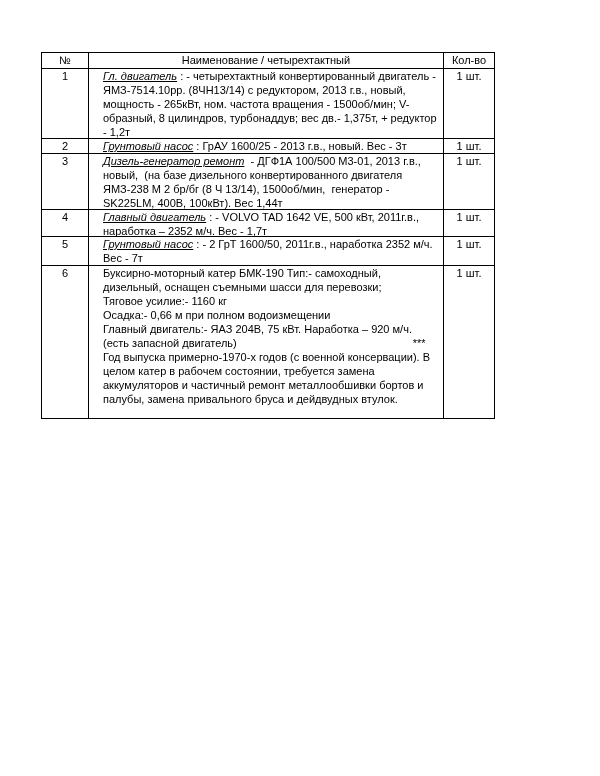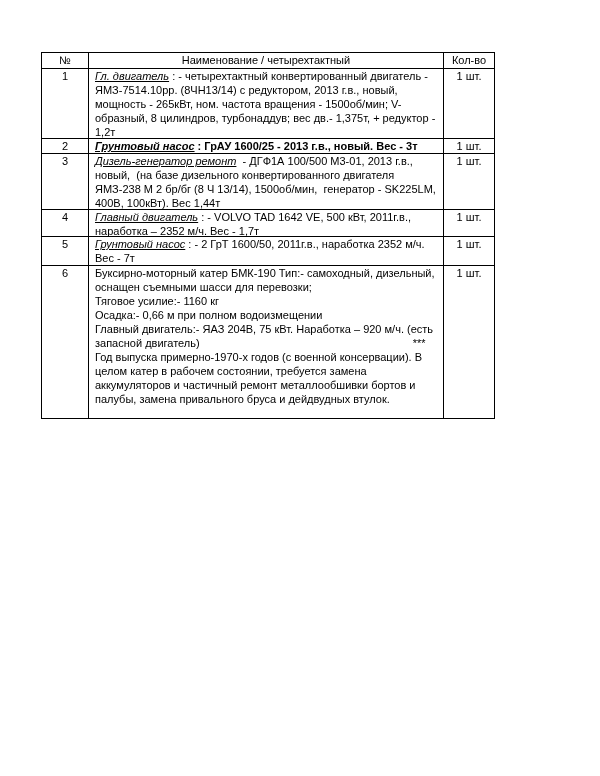--- a/index.html
+++ b/index.html
@@ -44,20 +44,21 @@
     line-height: 14px;
   }
   .desc-wrap {
     overflow: hidden;
     padding: 0 4px 0 6px;
   }
   .para {
     font-size: 11px;
     line-height: 14px;
     white-space: pre-wrap;
+    margin-left: 8px;
   }
   .para.italic { }
   .term {
     font-style: italic;
     text-decoration: underline;
   }
   .stars {
     float: right;
     font-style: italic;
     margin-right: 14px;
@@ -86,21 +87,21 @@
           <td>
             <div class="desc-wrap" style="height: 69px;">
               <div class="para"><span class="term">Гл. двигатель</span> : - четырехтактный конвертированный двигатель - ЯМЗ-7514.10рр. (8ЧН13/14) с редуктором, 2013 г.в., новый, мощность - 265кВт, ном. частота вращения - 1500об/мин; V-образный, 8 цилиндров, турбонаддув; вес дв.- 1,375т, + редуктор - 1,2т</div>
             </div>
           </td>
           <td class="qty-cell">1 шт.</td>
         </tr>
         <tr>
           <td class="num-cell">2</td>
           <td>
-            <div class="desc-wrap" style="height: 14px; font-weight: bold;">
+            <div class="desc-wrap" style="height: 14px;">
               <div class="para"><span class="term">Грунтовый насос</span> : ГрАУ 1600/25 - 2013 г.в., новый. Вес - 3т</div>
             </div>
           </td>
           <td class="qty-cell">1 шт.</td>
         </tr>
         <tr>
           <td class="num-cell">3</td>
           <td>
             <div class="desc-wrap" style="height: 55px;">
               <div class="para"><span class="term">Дизель-генератор ремонт</span>  - ДГФ1А 100/500 М3-01, 2013 г.в., новый,  (на базе дизельного конвертированного двигателя ЯМЗ-238 М 2 бр/бг (8 Ч 13/14), 1500об/мин,  генератор - SK225LM, 400В, 100кВт). Вес 1,44т</div>

